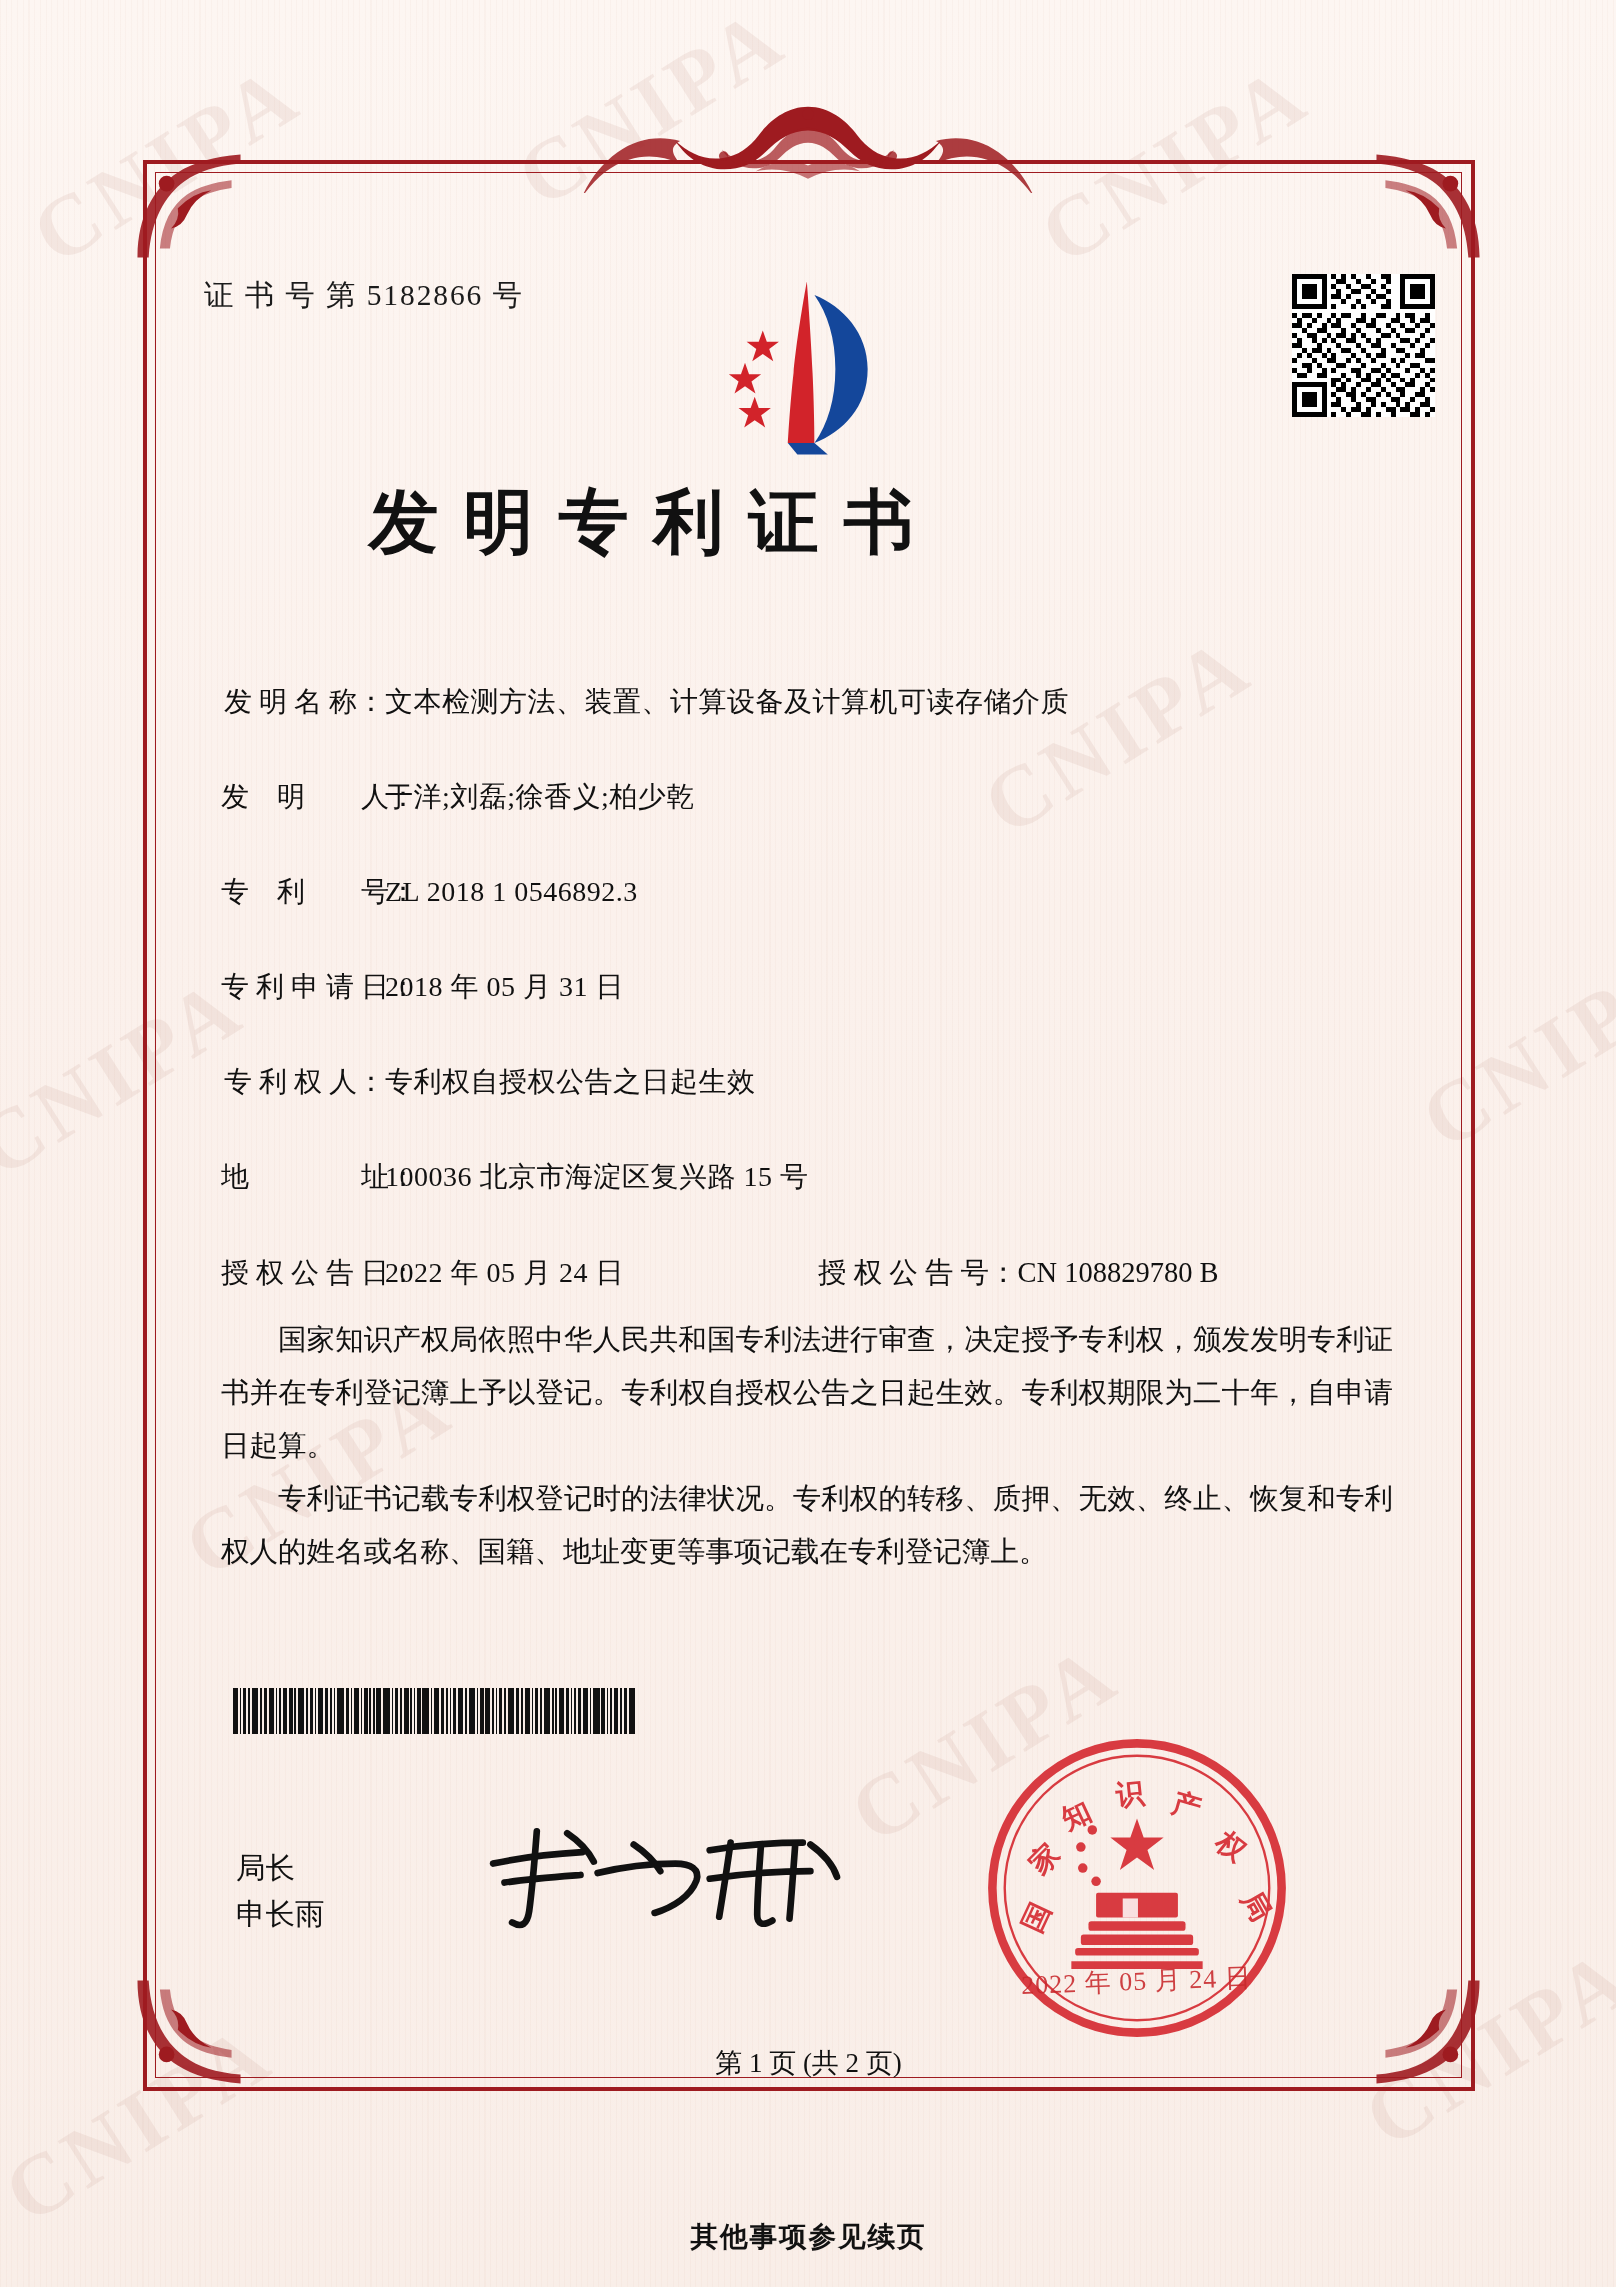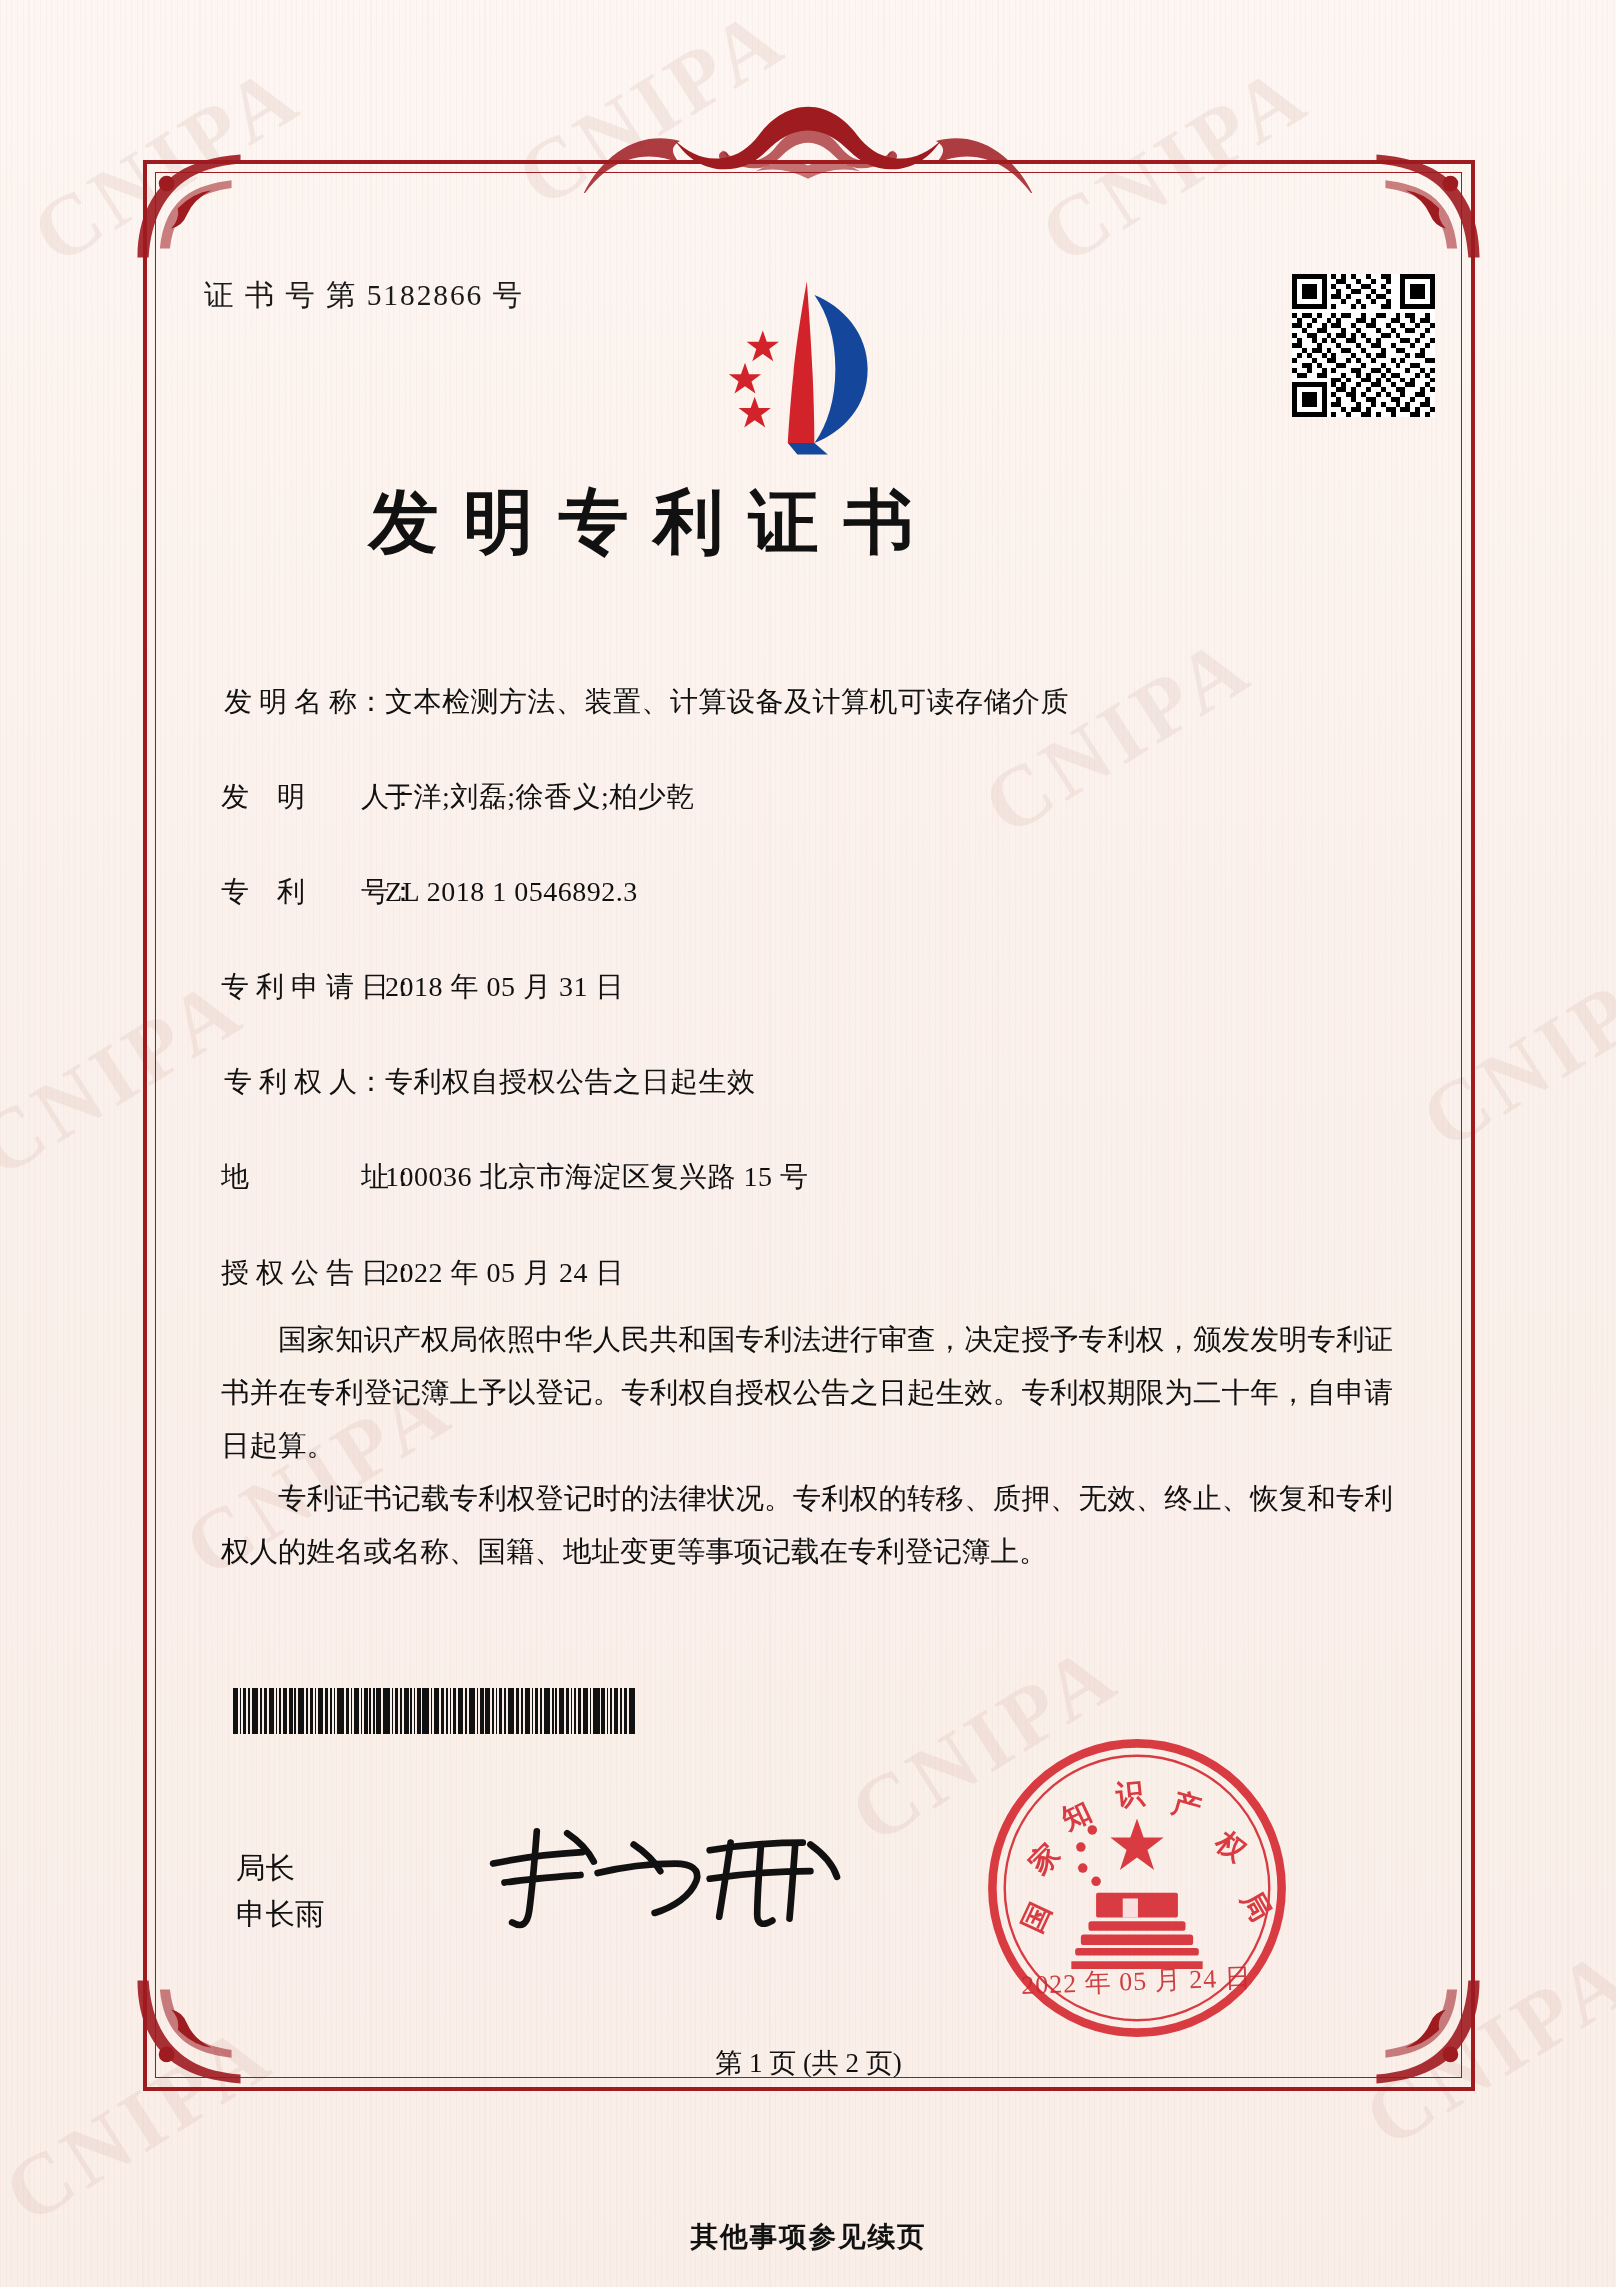--- a/index.html
+++ b/index.html
@@ -546,20 +546,21 @@
   </div>
   <div class="field" id="f-owner">
     <span class="label">专 利 权 人：</span><span class="value">专利权自授权公告之日起生效</span>
   </div>
   <div class="field" id="f-addr">
     <span class="label">地　　　　址：</span><span class="value">100036 北京市海淀区复兴路 15 号</span>
   </div>
   <div class="field" id="f-pubdate">
     <span class="label">授 权 公 告 日：</span><span class="value">2022 年 05 月 24 日</span>
   </div>
+  <div id="f-pubno">授 权 公 告 号：CN 108829780 B</div>
 
   <div id="para2">专利证书记载专利权登记时的法律状况。专利权的转移、质押、无效、终止、恢复和专利权人的姓名或名称、国籍、地址变更等事项记载在专利登记簿上。</div>
   <div id="para1">国家知识产权局依照中华人民共和国专利法进行审查，决定授予专利权，颁发发明专利证书并在专利登记簿上予以登记。专利权自授权公告之日起生效。专利权期限为二十年，自申请日起算。</div>
 
   <div id="barcode">
       <i style="width: 4.9px;"></i>
       <i style="width: 1.6px;"></i>
       <i style="width: 3.2px;"></i>
       <i style="width: 1.6px;"></i>
       <i style="width: 6.5px;"></i>

